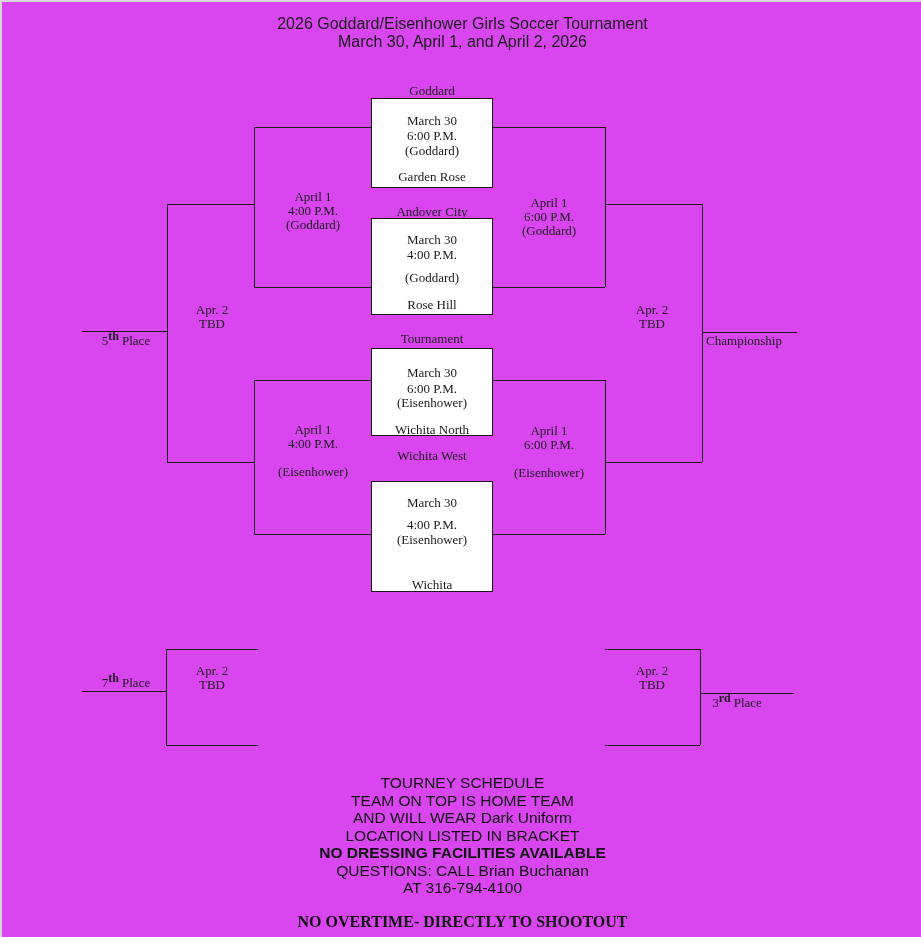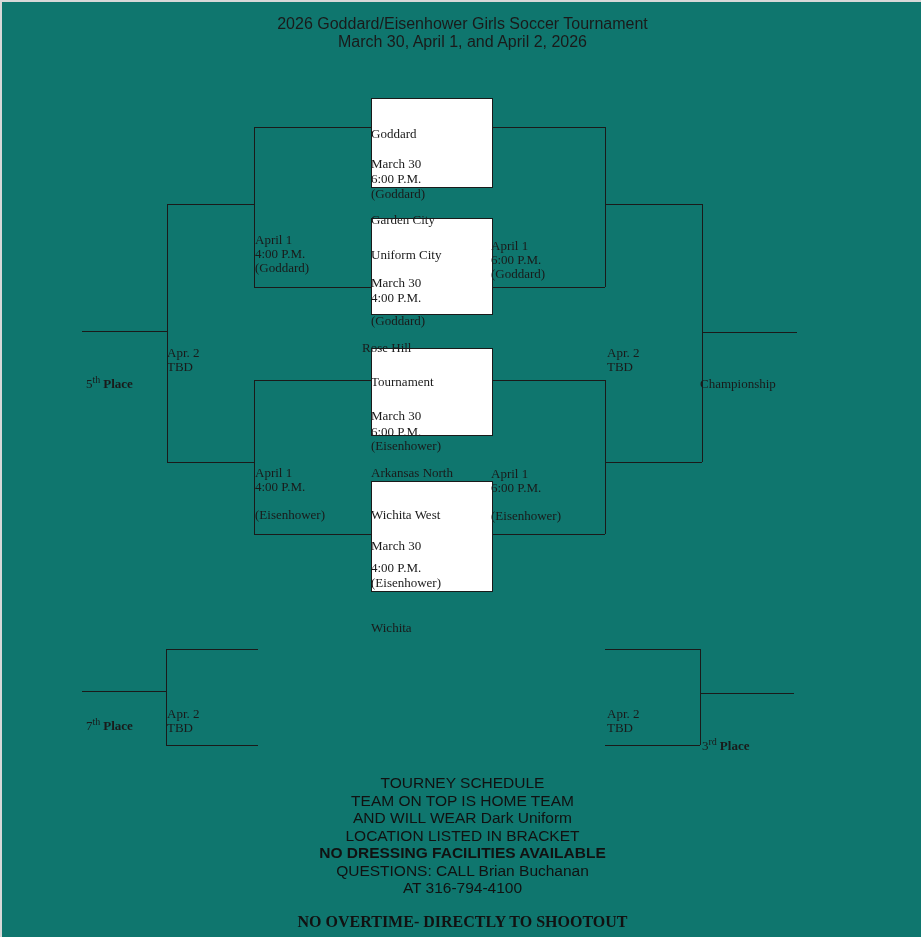--- a/index.html
+++ b/index.html
@@ -1,44 +1,43 @@
 <!DOCTYPE html>
 <html><head>
 <meta charset="utf-8">
 <style>
   html, body { margin: 0; padding: 0; background: #ffffff; }
   #page {
     position: relative;
     width: 921px;
     height: 937px;
-    background: #0f766e;
+    background: #d946ef;
     border-top: 2px solid #d8d8d8;
     border-left: 2px solid #d8d8d8;
     box-sizing: border-box;
     overflow: hidden;
     font-family: "Liberation Serif", serif;
     color: #1a1a1a;
   }
   
   .hl, .vl { position: absolute; background: #1a1a1a; }
   .hl { height: 1px; }
   .vl { width: 1px; }
   .box { position: absolute; border: 1px solid #1a1a1a; box-sizing: border-box; background: #ffffff; }
   
   .t {
     position: absolute;
-    text-align: left;
+    text-align: center;
     font: 13px/14px "Liberation Serif", serif;
     color: #1a1a1a;
     white-space: nowrap;
-    margin-top: 43px;
   }
   .t div { white-space: nowrap; }
-  sup { font-size: 10px; line-height: 0; }
-  .pw { margin-left: 3px; font-weight: bold; }
+  sup { font-size: 12px; line-height: 0; font-weight: bold; }
+  .pw { margin-left: 3px; }
   .gap { margin-top: 14px; }
   #title {
     position: absolute; left: 0; top: 13px; width: 921px;
     text-align: center;
     font: 16px/18px "Liberation Sans", sans-serif;
     color: #1a1a1a;
   }
   #notes {
     position: absolute; left: 0; top: 772px; width: 921px;
     text-align: center;
@@ -65,35 +64,35 @@
 
   <div class="box" style="left:369px;top:96px;width:122px;height:90px"></div>
   <div class="box" style="left:369px;top:216px;width:122px;height:97px"></div>
   <div class="box" style="left:369px;top:346px;width:122px;height:88px"></div>
   <div class="box" style="left:369px;top:479px;width:122px;height:111px"></div>
 
   <div class="t" style="left:369px;top:82px;width:122px">Goddard</div>
   <div class="t" style="left:369px;top:112px;width:122px">March 30</div>
   <div class="t" style="left:369px;top:127px;width:122px">6:00 P.M.</div>
   <div class="t" style="left:369px;top:142px;width:122px">(Goddard)</div>
-  <div class="t" style="left:369px;top:168px;width:122px">Garden City</div>
+  <div class="t" style="left:369px;top:168px;width:122px">Garden Rose</div>
 
-  <div class="t" style="left:369px;top:203px;width:122px">Uniform City</div>
+  <div class="t" style="left:369px;top:203px;width:122px">Andover City</div>
   <div class="t" style="left:369px;top:231px;width:122px">March 30</div>
   <div class="t" style="left:369px;top:246px;width:122px">4:00 P.M.</div>
   <div class="t" style="left:369px;top:269px;width:122px">(Goddard)</div>
-  <div class="t" style="left:360px;top:296px;width:122px">Rose Hill</div>
+  <div class="t" style="left:369px;top:296px;width:122px">Rose Hill</div>
 
   <div class="t" style="left:369px;top:330px;width:122px">Tournament</div>
   <div class="t" style="left:369px;top:364px;width:122px">March 30</div>
   <div class="t" style="left:369px;top:380px;width:122px">6:00 P.M.</div>
   <div class="t" style="left:369px;top:394px;width:122px">(Eisenhower)</div>
-  <div class="t" style="left:369px;top:421px;width:122px">Arkansas North</div>
+  <div class="t" style="left:369px;top:421px;width:122px">Wichita North</div>
 
-  <div class="t" style="left:369px;top:463px;width:122px">Wichita West</div>
+  <div class="t" style="left:369px;top:447px;width:122px">Wichita West</div>
   <div class="t" style="left:369px;top:494px;width:122px">March 30</div>
   <div class="t" style="left:369px;top:516px;width:122px">4:00 P.M.</div>
   <div class="t" style="left:369px;top:531px;width:122px">(Eisenhower)</div>
   <div class="t" style="left:369px;top:576px;width:122px">Wichita</div>
 
   <div class="hl" style="left:252px;top:125px;width:117px"></div>
   <div class="hl" style="left:491px;top:125px;width:112px"></div>
   <div class="hl" style="left:252px;top:285px;width:117px"></div>
   <div class="hl" style="left:491px;top:285px;width:112px"></div>
   <div class="hl" style="left:252px;top:378px;width:117px"></div>

